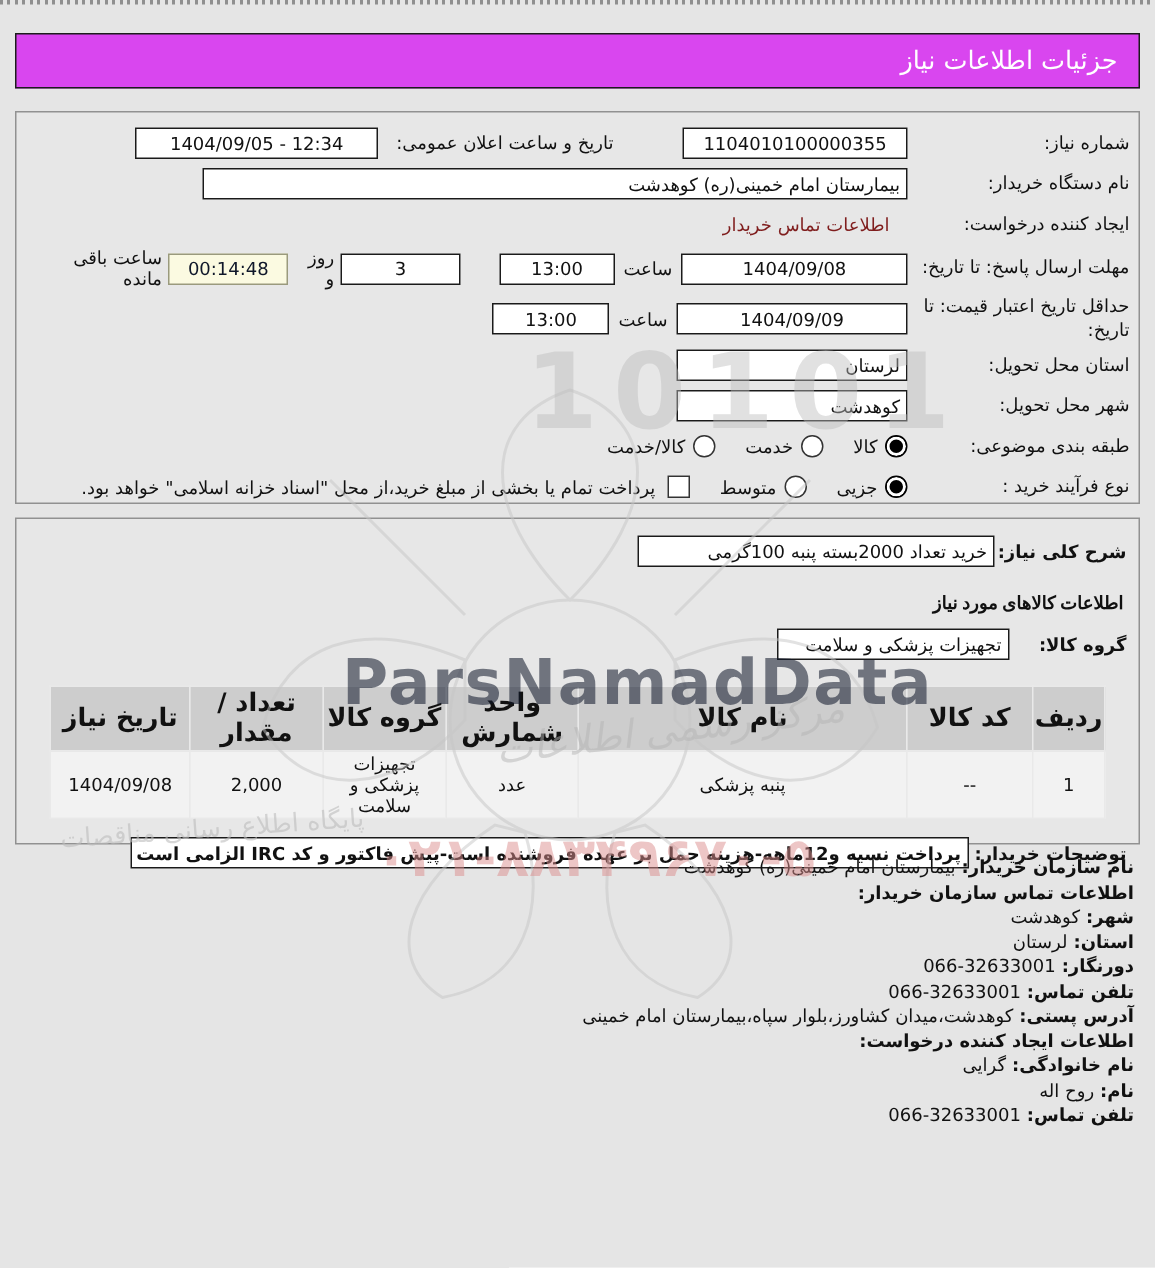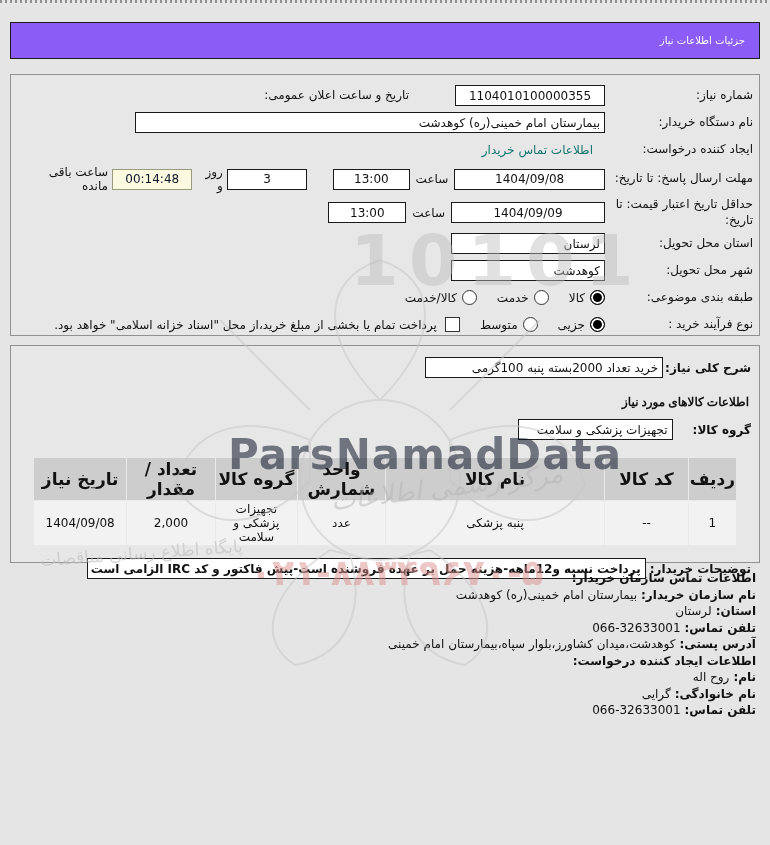--- a/index.html
+++ b/index.html
@@ -6,40 +6,40 @@
   #screen{
     position:relative;width:770px;height:845px;overflow:hidden;
     background:#e5e5e5;direction:rtl;
     font-family:"DejaVu Sans","Liberation Sans",sans-serif;
     font-size:12px;color:#111;
   }
   .dots{position:absolute;top:0;left:0;right:0;height:3px;
     background-image:repeating-linear-gradient(90deg,#8f8f8f 0 2px,transparent 2px 5px);}
   
   .titlebar{position:absolute;top:22px;right:10px;left:10px;height:37px;
-    background:#8b5cf6;border:1px solid #1c1c1c;box-sizing:border-box;
-    display:flex;align-items:center;padding:0 14px;color:#fff;font-size:10px;}
+    background:#d946ef;border:1px solid #1c1c1c;box-sizing:border-box;
+    display:flex;align-items:center;padding:0 14px;color:#fff;font-size:17px;}
   
   .sec{position:absolute;right:10px;left:10px;border:1px solid #919191;
     box-sizing:border-box;background:#e7e7e7;}
   .sec1{top:74px;height:262px;padding:7px 6px 4px;}
   .sec2{top:345px;height:218px;padding:8px 8px 6px;}
   .row{display:flex;align-items:center;padding:2px 0;min-height:23px;}
   .lbl{flex:0 0 148px;line-height:1.3;}
   .blbl{font-weight:bold;}
   .box{background:#fff;border:1px solid #1a1a1a;height:17px;box-sizing:content-box;
     padding:1px 4px;display:flex;align-items:center;overflow:hidden;white-space:nowrap;font-size:12px;}
   .c{justify-content:center;}
   .ltr{direction:ltr;}
   .w140{width:140px}.w152{width:152px}.w460{width:460px}.w404{width:404px}
   .w144{width:144px}.w68{width:68px}.w72{width:72px}.w228{width:228px}.w145{width:145px}
   .mr26{margin-right:26px}.mr12{margin-right:12px}.mr86{margin-right:46px}
   .mx6{margin:0 6px}.mx4{margin:0 4px}
   .timer{background:#fbfae1;border:1px solid #9a9a7d;color:#0f172a;}
-  .link{color:#0f766e;text-decoration:none;cursor:pointer;}
+  .link{color:#7f1d1d;text-decoration:none;cursor:pointer;}
   .radio{width:13px;height:13px;border:1px solid #333;border-radius:50%;
     background:#fff;display:inline-block;margin-left:5px;flex:none;}
   .radio.sel{background:#000;box-shadow:inset 0 0 0 2px #fff;border-color:#000;}
   .checkbox{width:13px;height:13px;border:1px solid #333;background:#fff;
     display:inline-block;margin-left:8px;flex:none;}
   .opt{display:flex;align-items:center;margin-left:20px;}
   
   .heading{font-weight:bold;margin:14px 2px 2px;font-family:Liberation Serif, serif;}
   table.items{border-collapse:collapse;margin:14px 14px 0 18px;width:704px;
     border:1px solid #bdbdbd;}
@@ -80,20 +80,21 @@
   </div>
 
   <div class="content">
 
   <div class="sec sec1">
 
     <div class="row">
       <span class="lbl">شماره نیاز:</span>
       <div class="box c ltr w140">1104010100000355</div>
       <span class="lbl mr86" style="flex:0 0 auto;">تاریخ و ساعت اعلان عمومی:</span>
+      <div class="box c ltr w152 mr12">1404/09/05 - 12:34</div>
     </div>
 
     <div class="row">
       <span class="lbl">نام دستگاه خریدار:</span>
       <div class="box w460">بیمارستان امام خمینی(ره) کوهدشت</div>
     </div>
 
     <div class="row">
       <span class="lbl">ایجاد کننده درخواست:</span>
       <a class="link mr12">اطلاعات تماس خریدار</a>
@@ -197,28 +198,30 @@
       </tbody>
     </table>
 
     <div class="notesrow">
       <span class="blbl" style="margin-left:4px;">توضیحات خریدار:</span>
       <div class="box">پرداخت نسیه و12ماهه-هزینه حمل بر عهده فروشنده است-پیش فاکتور و کد IRC الزامی است</div>
     </div>
   </div>
 
   <div class="contact">
+    <div class="cl"><b>نام سازمان خریدار:</b><span>بیمارستان امام خمینی(ره) کوهدشت</span></div>
     <div class="cl"><b>اطلاعات تماس سازمان خریدار:</b></div>
-    <div class="cl"><b>نام سازمان خریدار:</b><span>بیمارستان امام خمینی(ره) کوهدشت</span></div>
+    <div class="cl"><b>شهر:</b><span>کوهدشت</span></div>
     <div class="cl"><b>استان:</b><span>لرستان</span></div>
+    <div class="cl"><b>دورنگار:</b><span>32633001-066</span></div>
     <div class="cl"><b>تلفن تماس:</b><span>32633001-066</span></div>
     <div class="cl"><b>آدرس پستی:</b><span>کوهدشت،میدان کشاورز،بلوار سپاه،بیمارستان امام خمینی</span></div>
     <div class="cl"><b>اطلاعات ایجاد کننده درخواست:</b></div>
+    <div class="cl"><b>نام خانوادگی:</b><span>گرایی</span></div>
     <div class="cl"><b>نام:</b><span>روح اله</span></div>
-    <div class="cl"><b>نام خانوادگی:</b><span>گرایی</span></div>
     <div class="cl"><b>تلفن تماس:</b><span>32633001-066</span></div>
   </div>
   </div>
 
   <svg class="wm wm-flower" width="440" height="420" viewBox="0 0 440 420">
     <g fill="none" stroke="#c6c6c6" stroke-width="2">
       <circle cx="220" cy="230" r="80"></circle>
       <path d="M220 150 C 160 90, 160 30, 220 10 C 280 30, 280 90, 220 150 Z"></path>
       <path d="M290 190 C 360 160, 410 180, 425 235 C 395 285, 335 280, 290 230 Z"></path>
       <path d="M150 190 C 80 160, 30 180, 15 235 C 45 285, 105 280, 150 230 Z"></path>

